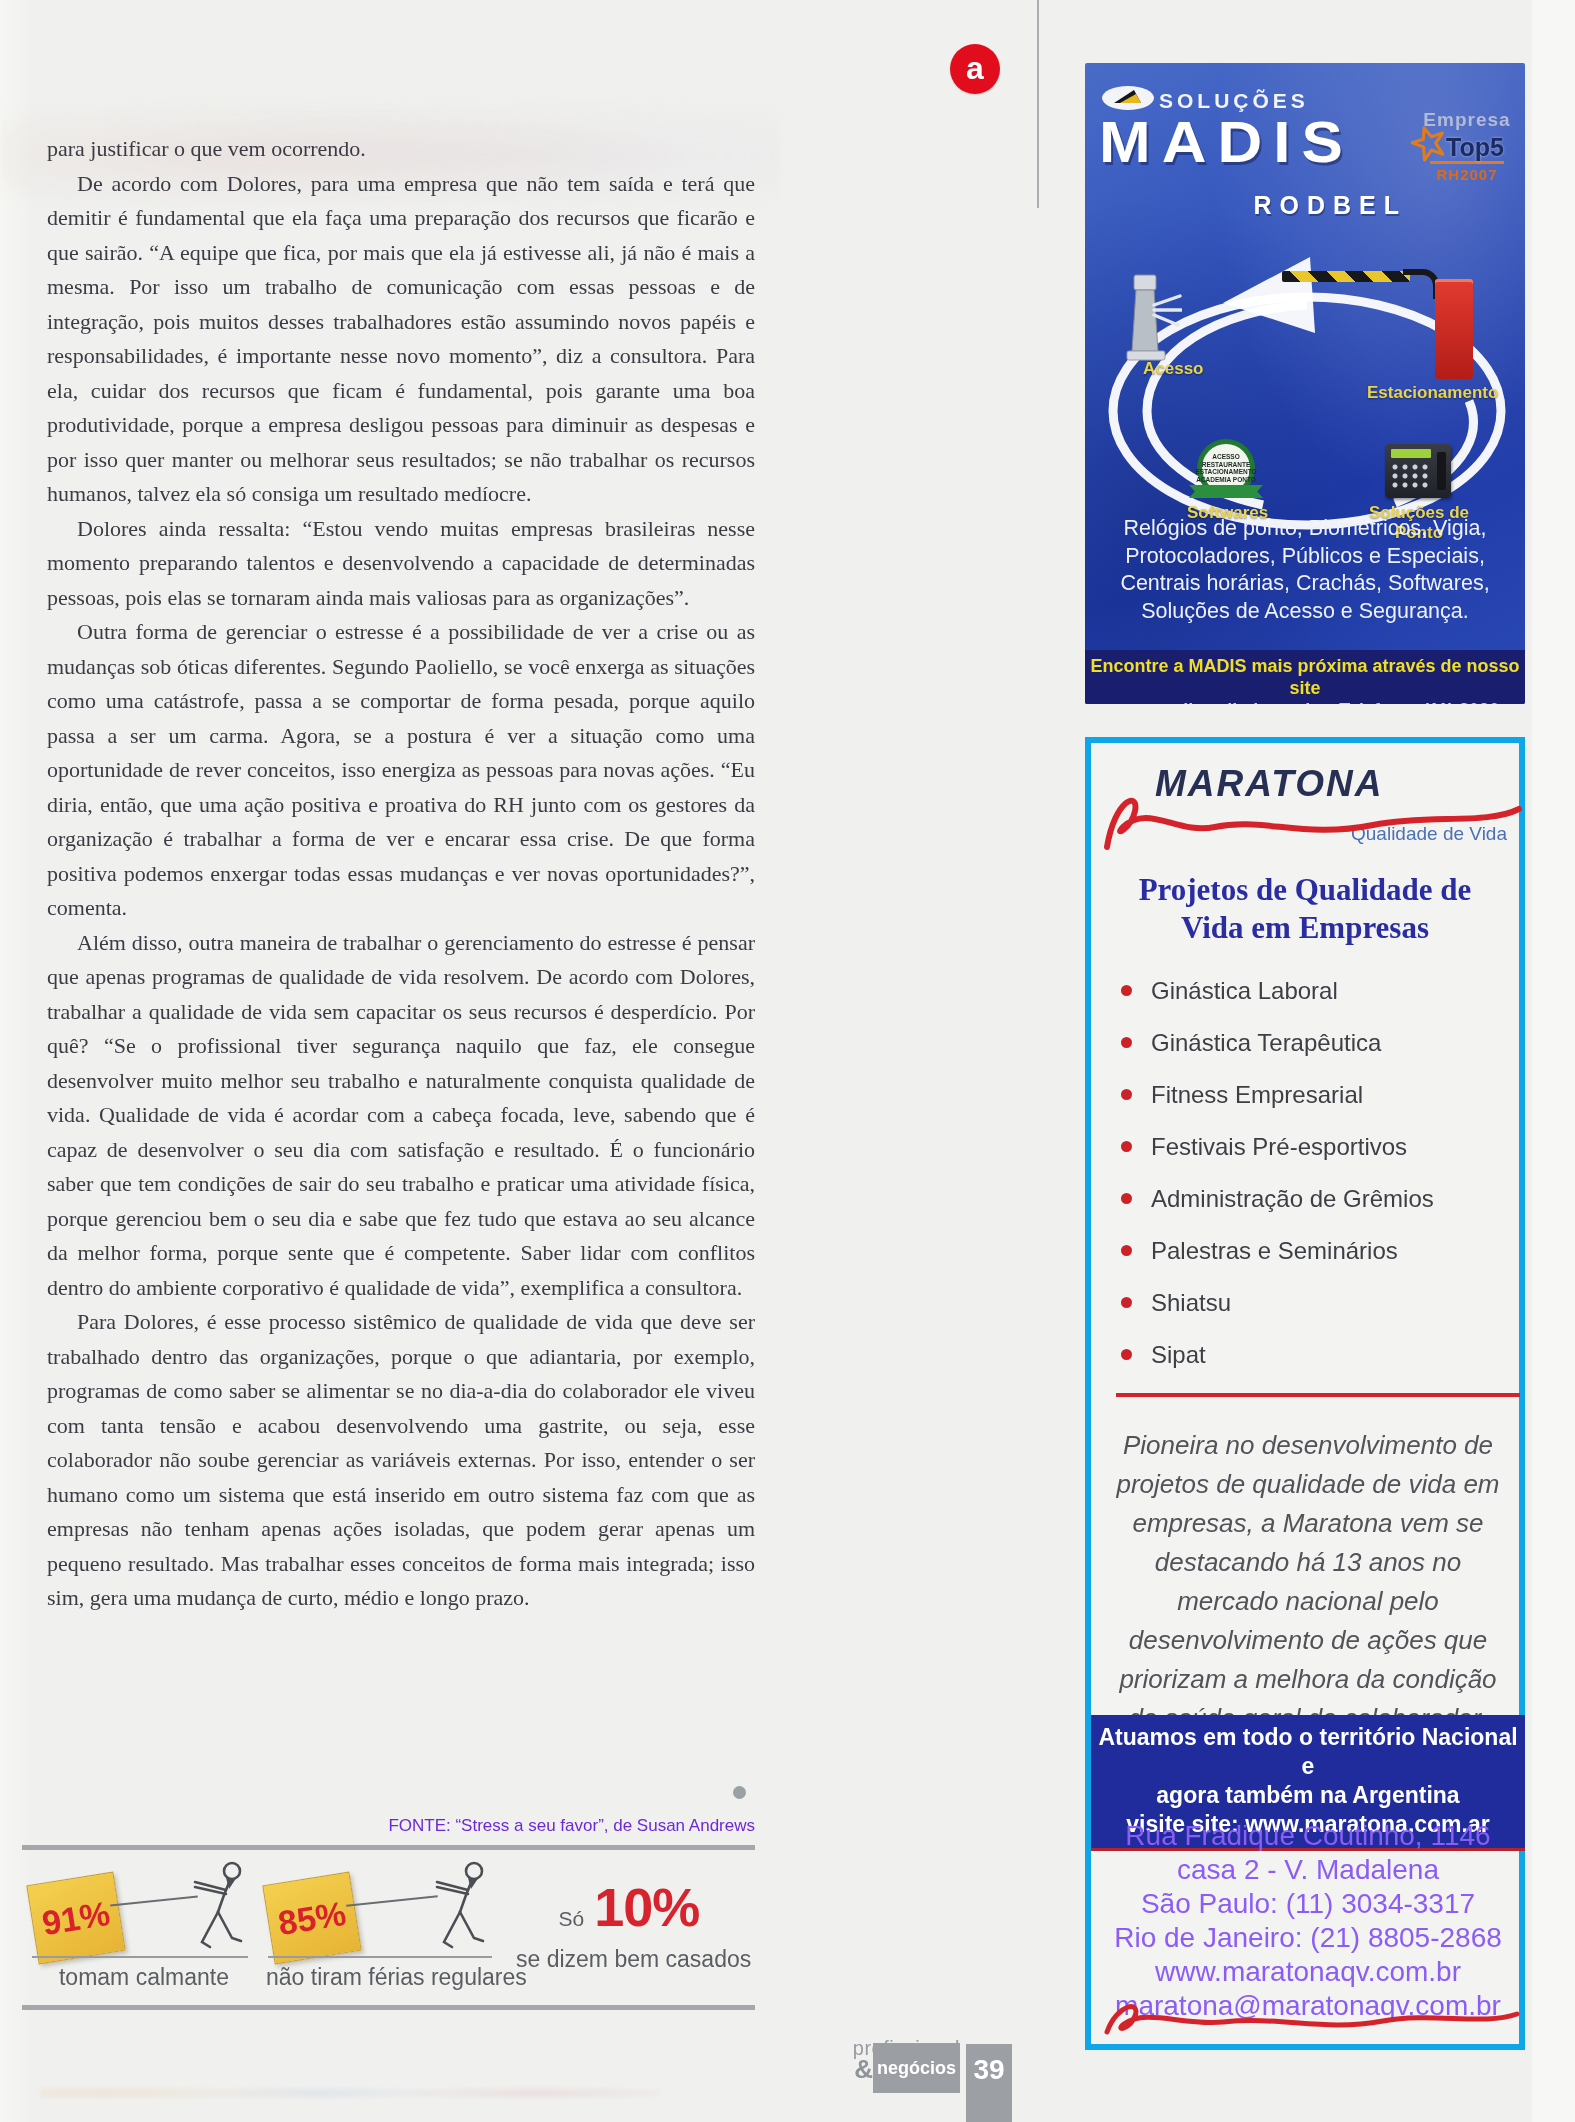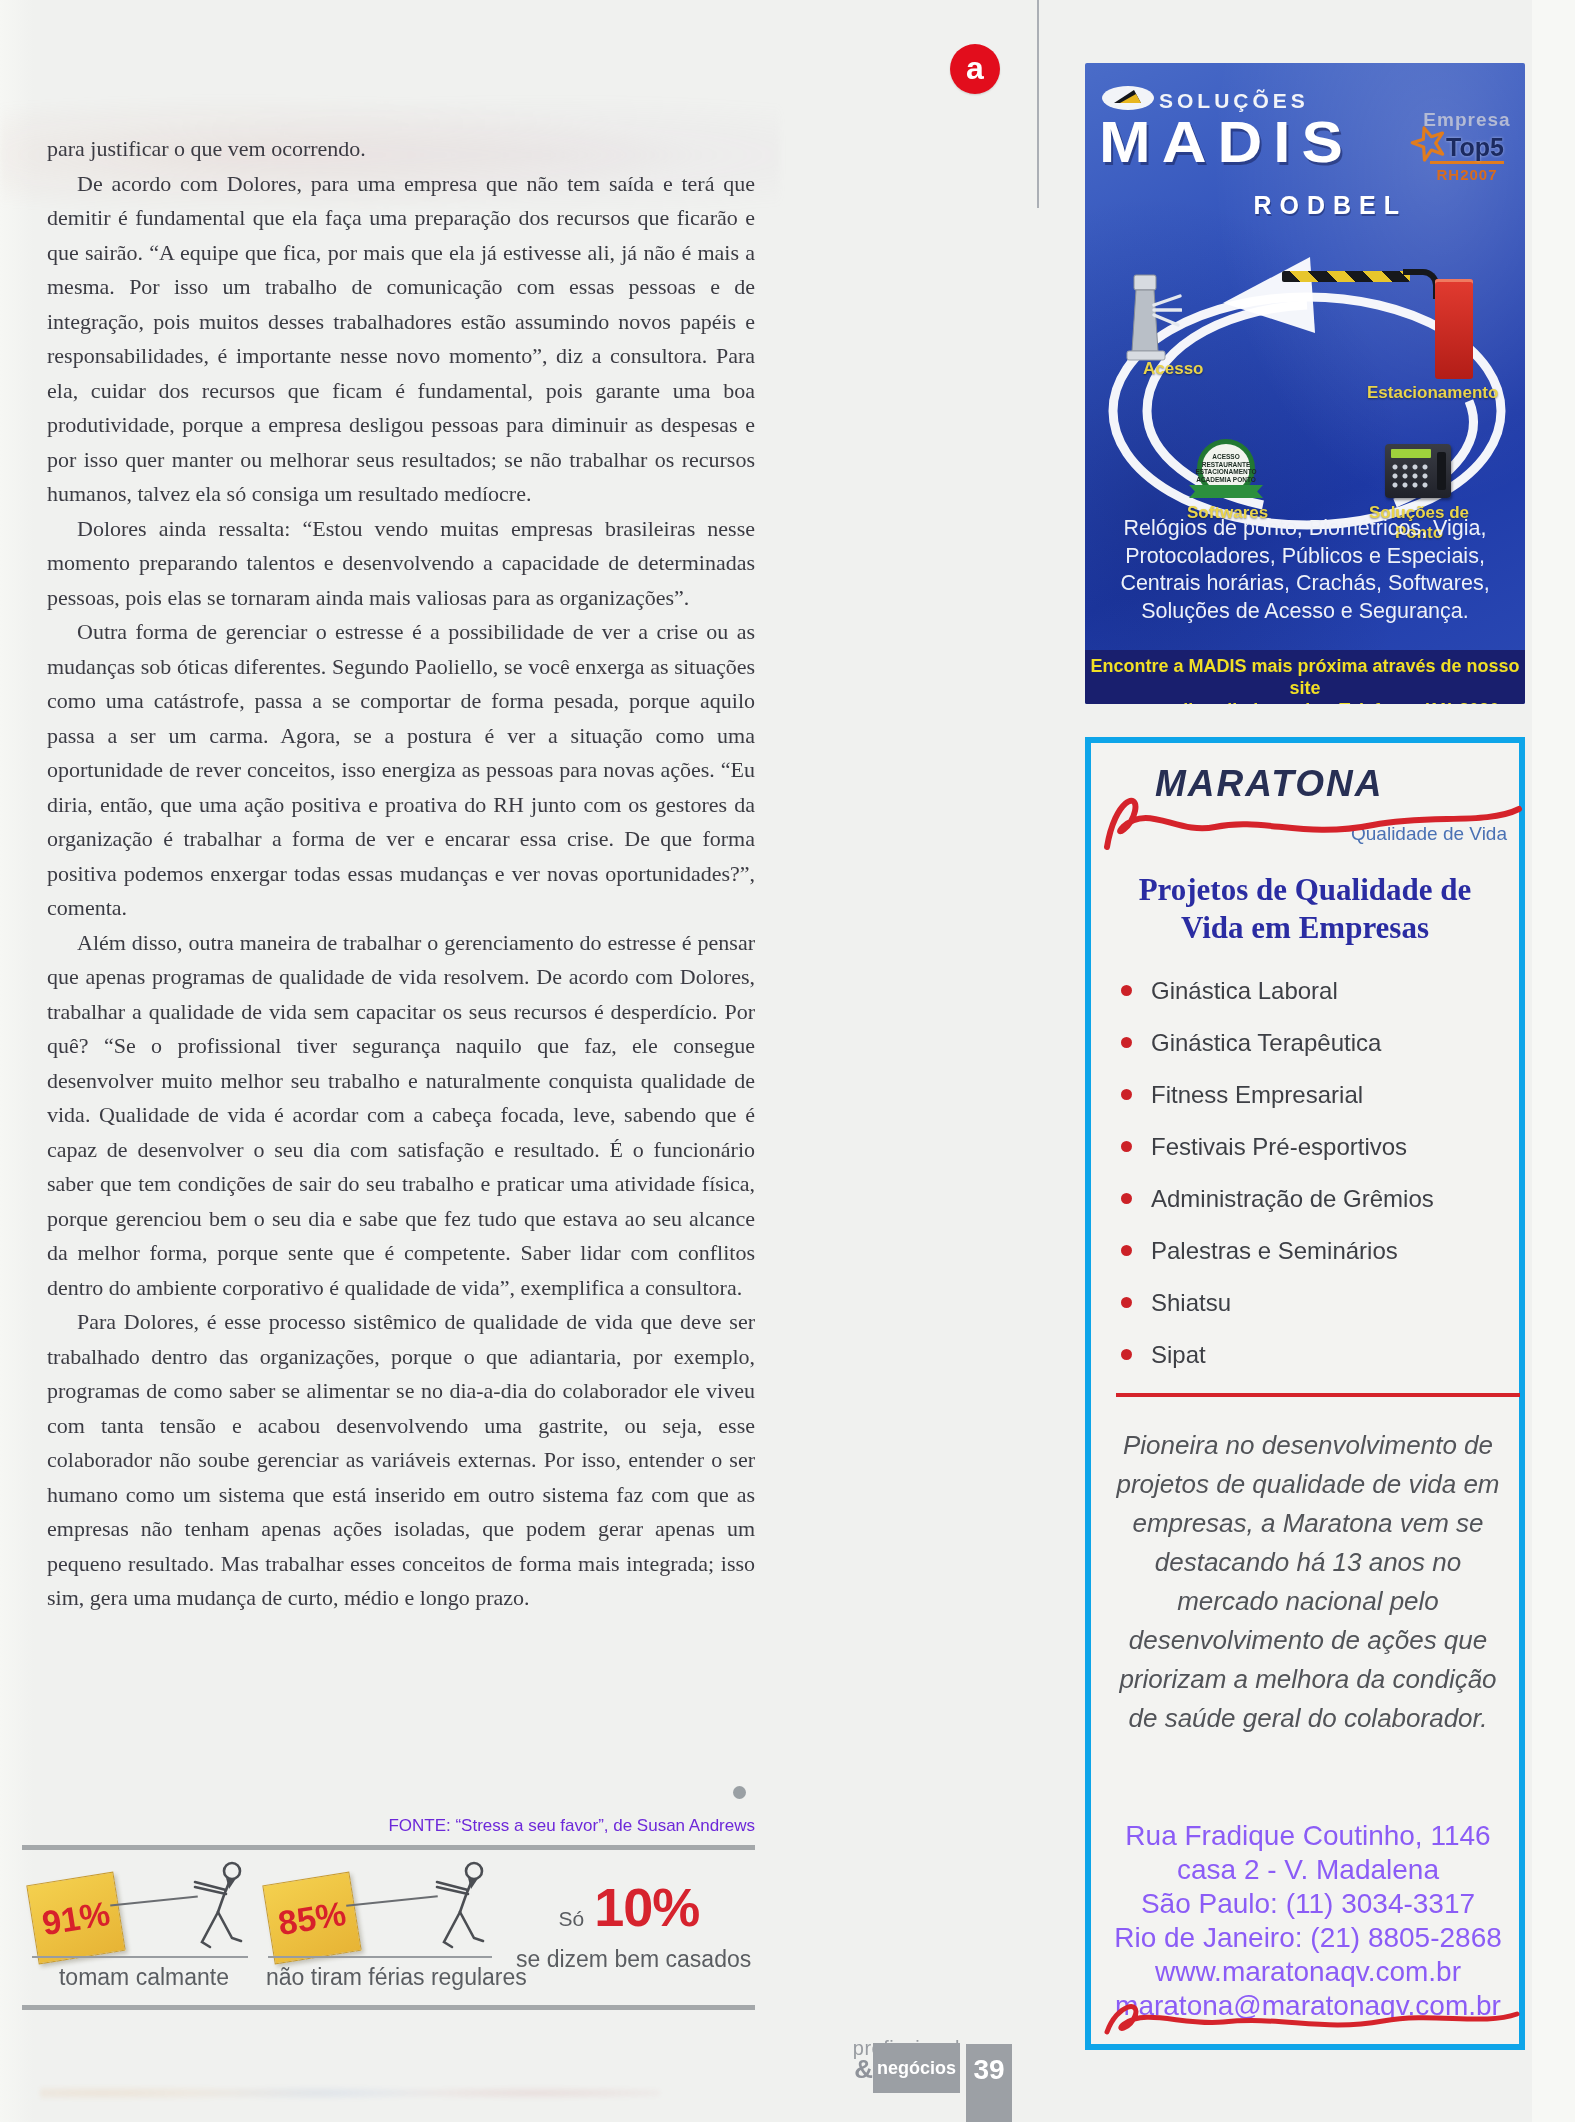--- a/index.html
+++ b/index.html
@@ -306,20 +306,25 @@
       <li><span class="mar-bullet"></span><span>Administração de Grêmios</span></li>
       <li><span class="mar-bullet"></span><span>Palestras e Seminários</span></li>
       <li><span class="mar-bullet"></span><span>Shiatsu</span></li>
       <li><span class="mar-bullet"></span><span>Sipat</span></li>
     </ul>
 
     <div class="abs mar-rule"></div>
 
     <div class="abs mar-pitch">Pioneira no desenvolvimento de projetos de qualidade de vida em empresas, a Maratona vem se destacando há 13 anos no mercado nacional pelo desenvolvimento de ações que priorizam a melhora da condição de saúde geral do colaborador.</div>
 
+    <div class="abs mar-box">
+      <div>Atuamos em todo o território Nacional e</div>
+      <div>agora também na Argentina</div>
+      <div>visite site: www.maratona.com.ar</div>
+    </div>
 
     <div class="abs mar-addr">
       <div>Rua Fradique Coutinho, 1146</div>
       <div>casa 2 - V. Madalena</div>
       <div>São Paulo: (11) 3034-3317</div>
       <div>Rio de Janeiro: (21) 8805-2868</div>
       <div>www.maratonaqv.com.br</div>
       <div>maratona@maratonaqv.com.br</div>
     </div>
 

